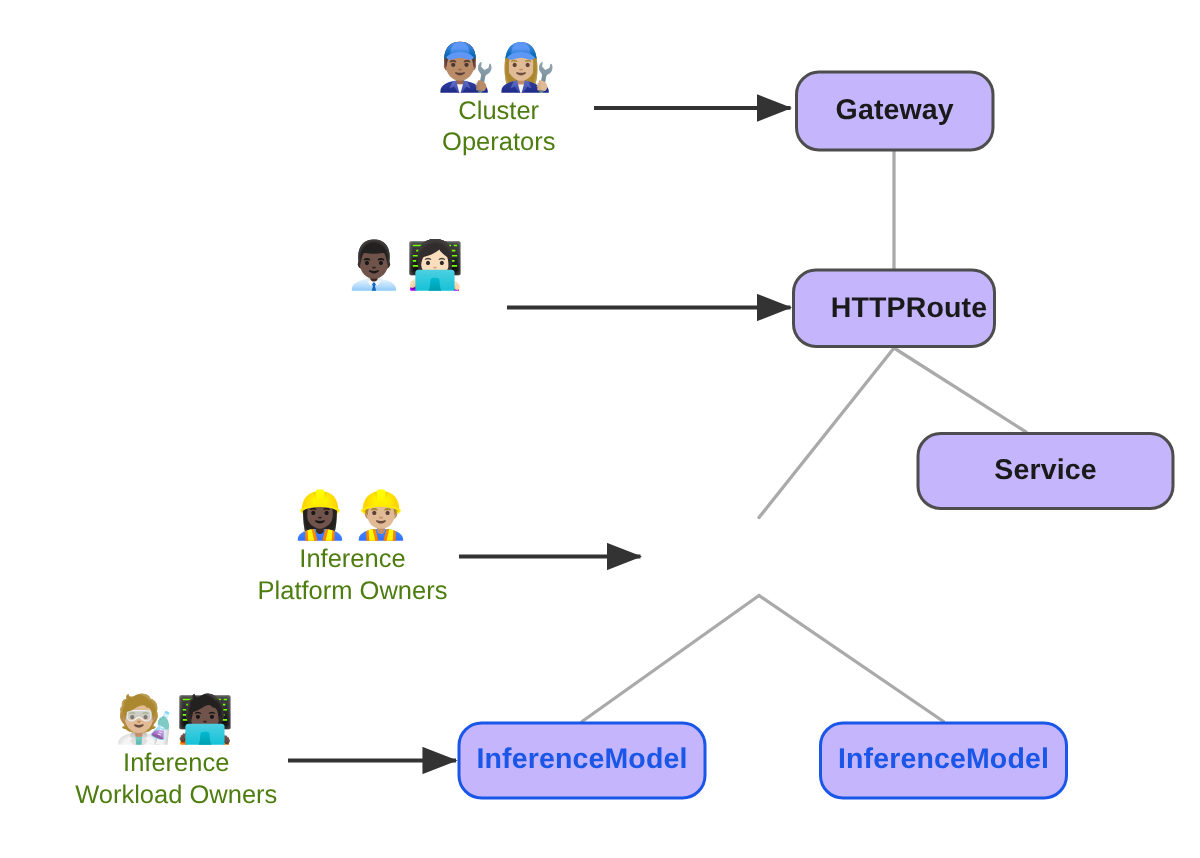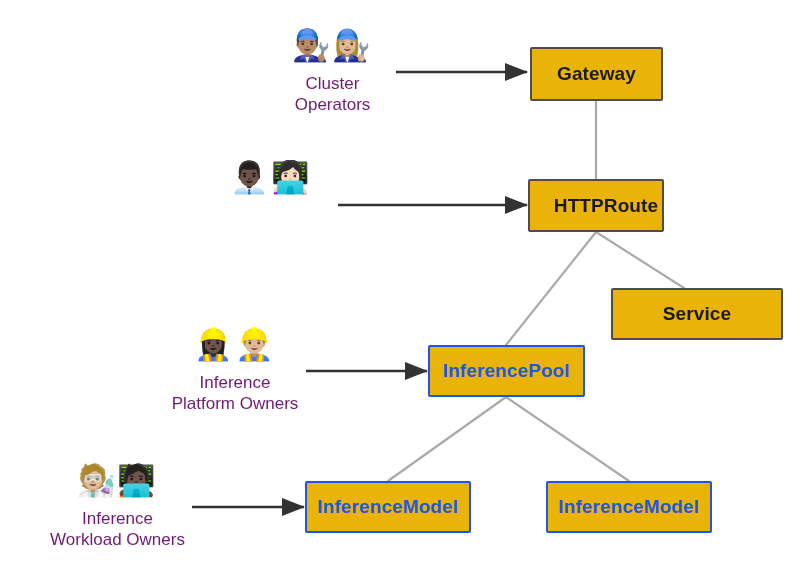--- a/index.html
+++ b/index.html
@@ -27,22 +27,22 @@
     pointer-events: none;
   }
 
   
   .node {
     position: absolute;
     box-sizing: border-box;
     display: flex;
     align-items: center;
     justify-content: center;
-    border-radius: 2px;
-    background: #eab308;
+    border-radius: 16px;
+    background: #c4b5fd;
     text-align: center;
     white-space: nowrap;
   }
   .node .node-label {
     font-weight: bold;
     letter-spacing: 0.1px;
   }
   .node.std {
     border: 2px solid #4d4d4d;
   }
@@ -68,24 +68,24 @@
     text-align: center;
   }
   .persona-emoji {
     font-family: "DejaVu Sans", sans-serif;
     font-size: 31px;
     line-height: 1.12;
     letter-spacing: 2px;
     white-space: nowrap;
   }
   .persona-name {
-    margin-top: 10px;
+    margin-top: 0;
     font-size: 17px;
     line-height: 1.26;
-    color: #701a75;
+    color: #4d7c0f;
     white-space: pre-line;
   }
 </style>
 </head>
 <body>
 
 <div id="canvas">
 
   <svg id="edges" viewBox="0 0 800 572">
     <defs>
@@ -137,23 +137,20 @@
   </div>
 
   <div class="node std" style="left:528px; top:179px; width:136px; height:53px;padding-left:20px;">
     <span class="node-label">HTTPRoute</span>
   </div>
 
   <div class="node std" style="left:611px; top:288px; width:172px; height:52px;">
     <span class="node-label">Service</span>
   </div>
 
-  <div class="node accent" style="left:428px; top:345px; width:157px; height:52px;">
-    <span class="node-label">InferencePool</span>
-  </div>
 
   <div class="node accent" style="left:305px; top:481px; width:166px; height:52px;">
     <span class="node-label">InferenceModel</span>
   </div>
 
   <div class="node accent" style="left:546px; top:481px; width:166px; height:52px;">
     <span class="node-label">InferenceModel</span>
   </div>
 
 </div>

